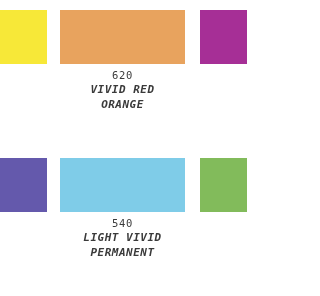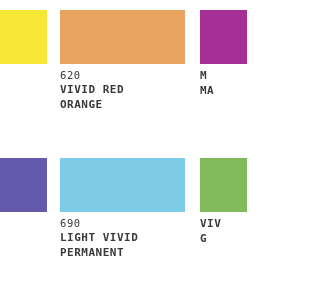--- a/index.html
+++ b/index.html
@@ -62,38 +62,40 @@
     top: 10px;
     width: 125px;
     height: 54px;
   }
 
   .swatch-caption {
     position: absolute;
     left: 0;
     top: 68px;
     width: 125px;
+    text-align: center;
     color: #3a3a3a;
   }
 
   .swatch-code {
     display: block;
     font-size: 10.5px;
     line-height: 14px;
     letter-spacing: 0.6px;
     font-weight: 400;
   }
 
   .swatch-name {
     display: block;
     font-size: 11px;
     line-height: 15px;
     letter-spacing: 0.5px;
     font-weight: 700;
     white-space: pre-line;
+    font-style: italic;
   }
 </style>
 </head>
 <body style="background-color: rgb(255, 255, 255);">
 
 <div class="swatch-grid">
 
   <div class="swatch-row row-0">
 
     <div class="swatch-cell col-0">
@@ -132,21 +134,21 @@
       <div class="swatch-caption">
         <span class="swatch-code"></span>
         <span class="swatch-name">ANT
 E</span>
       </div>
     </div>
 
     <div class="swatch-cell col-1">
       <div class="swatch-chip" style="background-color: rgb(127, 204, 232);"></div>
       <div class="swatch-caption">
-        <span class="swatch-code">690</span>
+        <span class="swatch-code">540</span>
         <span class="swatch-name">LIGHT VIVID
 PERMANENT</span>
       </div>
     </div>
 
     <div class="swatch-cell col-2">
       <div class="swatch-chip" style="background-color: rgb(130, 187, 91);"></div>
       <div class="swatch-caption">
         <span class="swatch-code"></span>
         <span class="swatch-name">VIV

